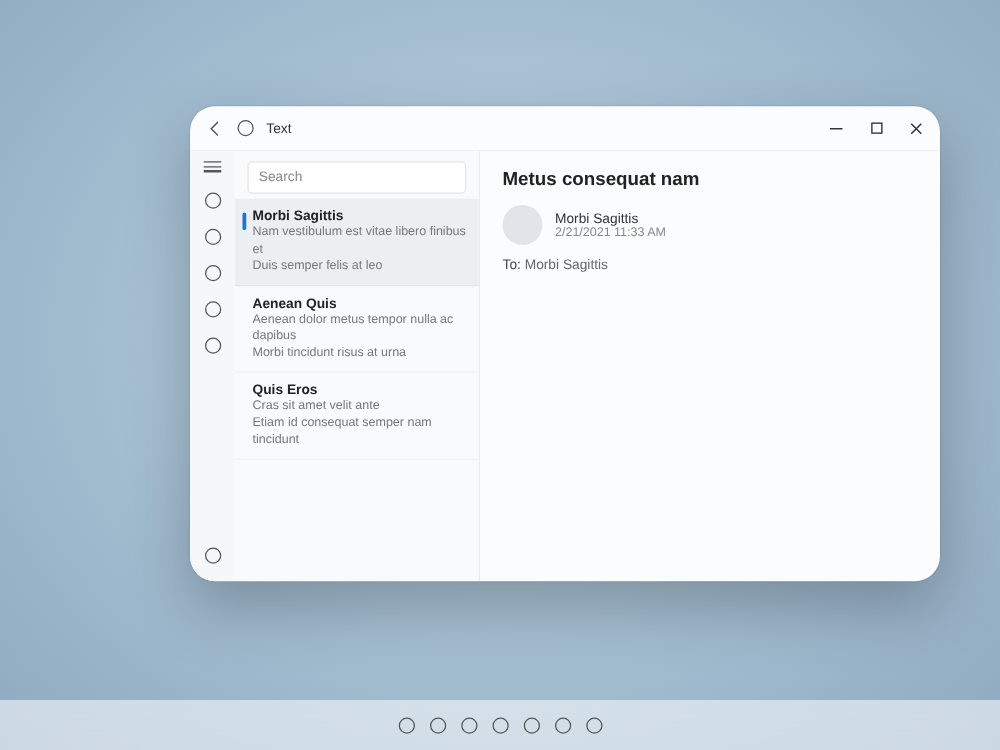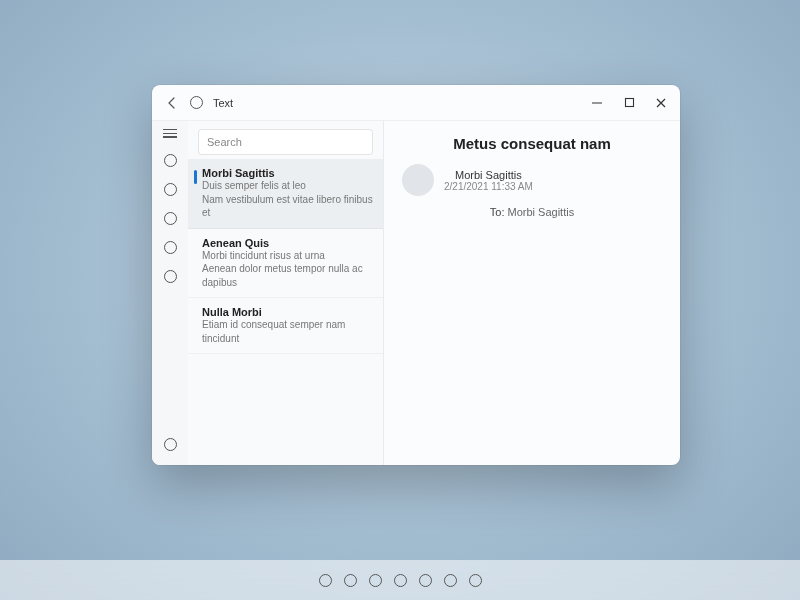--- a/index.html
+++ b/index.html
@@ -13,24 +13,24 @@
 }
 .desktop-gradient {
   position: absolute;
   inset: 0;
   background: radial-gradient(ellipse at center 45%, #c9dae6 0%, #a3bdd1 55%, #8fa9c0 100%);
 }
 .window {
   position: absolute;
   left: 152px;
   top: 85px;
-  width: 528px;
+  width: 600px;
   height: 380px;
   background: #fbfcfd;
-  border-radius: 8px;
+  border-radius: 20px;
   box-shadow: 0 20px 50px rgba(0,0,0,0.25), 0 0 0 1px rgba(0,0,0,0.05);
   display: flex;
   flex-direction: column;
   overflow: hidden;
 }
 .titlebar {
   height: 36px;
   display: flex;
   align-items: center;
   padding: 0 12px;
@@ -127,21 +127,20 @@
   width: 2.5px; height: 14px;
   background: #1976d2;
   border-radius: 2px;
 }
 .li-title { font-size: 11px; font-weight: 600; color: #222; }
 .li-line { font-size: 10px; color: #777; line-height: 1.35; }
 .detail-pane {
   flex: 1;
   padding: 14px 18px;
   overflow: hidden;
-  text-align: center;
 }
 .d-subject {
   font-size: 15px;
   font-weight: 600;
   color: #222;
   margin-bottom: 12px;
 }
 .d-sender {
   display: flex;
   gap: 10px;
@@ -238,30 +237,31 @@
       <div class="search-box">
         <input type="text" placeholder="Search" style="">
         <svg width="12" height="12" viewBox="0 0 12 12">
             <circle cx="5" cy="5" r="3.5" stroke="#777" stroke-width="1.1" fill="none"></circle>
             <line x1="7.8" y1="7.8" x2="11" y2="11" stroke="#777" stroke-width="1.1"></line>
           </svg>
       </div>
 
       <div class="list-item selected">
         <div class="li-title">Morbi Sagittis</div>
+        <div class="li-line">Nam vestibulum est vitae libero finibus et</div>
         <div class="li-line">Duis semper felis at leo</div>
-        <div class="li-line">Nam vestibulum est vitae libero finibus et</div>
       </div>
       <div class="list-item">
         <div class="li-title">Aenean Quis</div>
+        <div class="li-line">Aenean dolor metus tempor nulla ac dapibus</div>
         <div class="li-line">Morbi tincidunt risus at urna</div>
-        <div class="li-line">Aenean dolor metus tempor nulla ac dapibus</div>
       </div>
       <div class="list-item">
-        <div class="li-title">Nulla Morbi</div>
+        <div class="li-title">Quis Eros</div>
+        <div class="li-line">Cras sit amet velit ante</div>
         <div class="li-line">Etiam id consequat semper nam tincidunt</div>
       </div>
     </div>
 
     <div class="detail-pane">
       <div class="d-subject">Metus consequat nam</div>
       <div class="d-sender">
         <div class="avatar"></div>
         <div>
           <div class="d-name">Morbi Sagittis</div>

